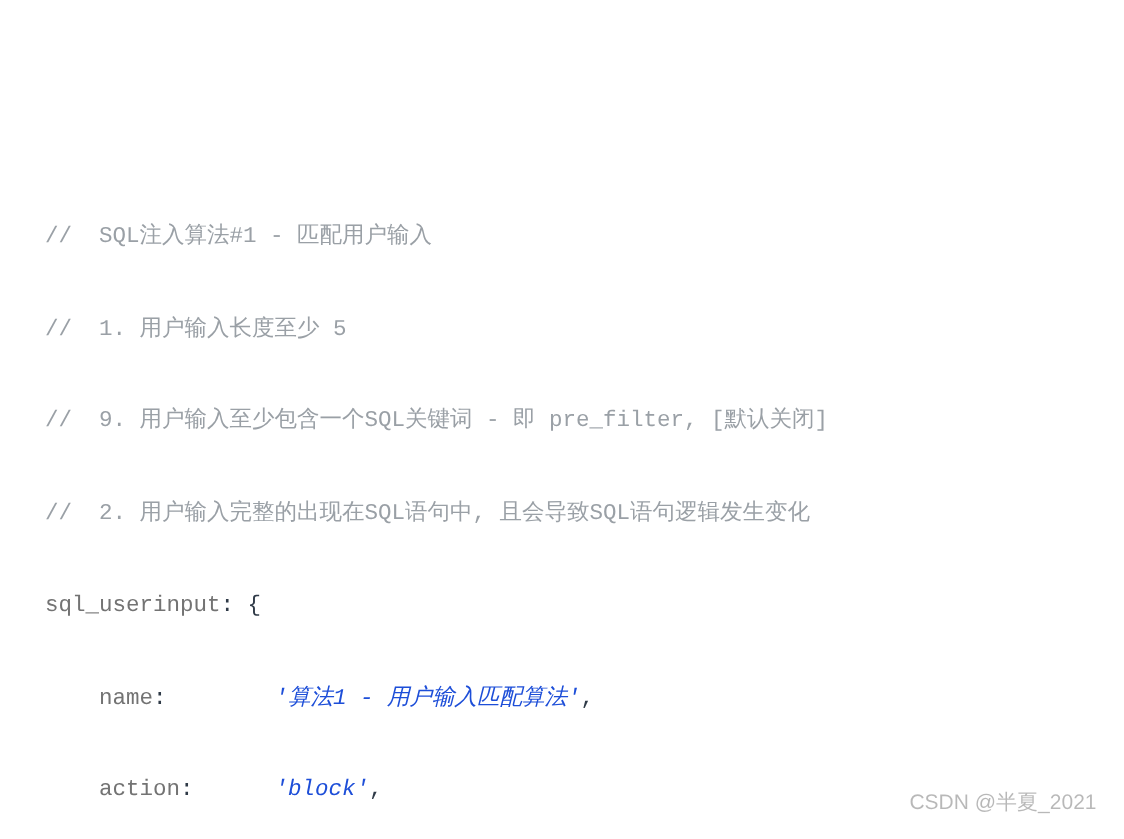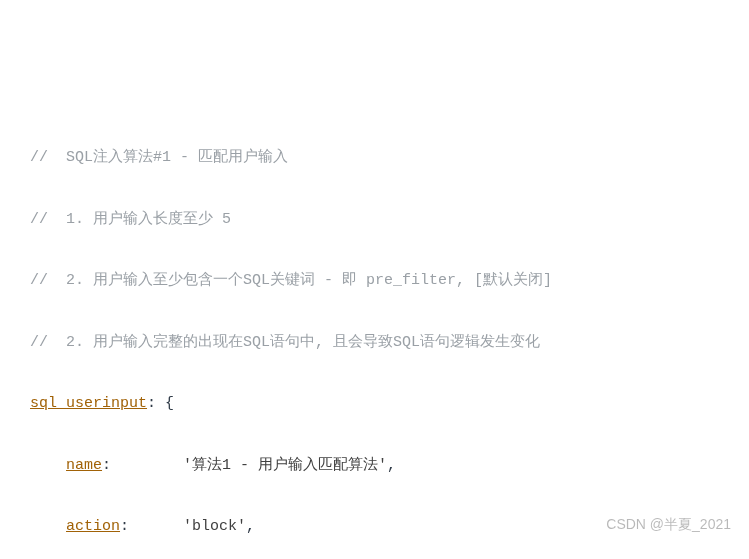--- a/index.html
+++ b/index.html
@@ -11,43 +11,43 @@
     background: #ffffff;
     color: #2f3a47;
     white-space: pre;
     position: relative;
     overflow: hidden;
     width: 749px;
     height: 559px;
     box-sizing: border-box;
   }
   .comment { color: #9aa0a6; margin-top: 40px; }
-  .key     { color: #a16207; text-decoration: underline; }
-  .string  { color: #404040; }
+  .key     { color: #737373; }
+  .string  { color: #1d4ed8; font-style: italic; }
   .punct   { color: #2f3a47; }
   .brace   { color: #2f3a47; }
   .watermark {
     position: absolute;
     right: 18px;
-    bottom: 20px;
+    bottom: 10px;
     color: rgba(0,0,0,0.28);
     font-family: -apple-system, sans-serif;
     font-size: 14px;
     white-space: nowrap;
   }
   .line { display: block; }
 </style>
 </head>
 <body>
 
 
 
 <span class="line"><span class="comment">//  SQL注入算法#1 - 匹配用户输入</span></span>
 <span class="line"><span class="comment">//  1. 用户输入长度至少 5</span></span>
-<span class="line"><span class="comment">//  2. 用户输入至少包含一个SQL关键词 - 即 pre_filter, [默认关闭]</span></span>
+<span class="line"><span class="comment">//  9. 用户输入至少包含一个SQL关键词 - 即 pre_filter, [默认关闭]</span></span>
 <span class="line"><span class="comment">//  2. 用户输入完整的出现在SQL语句中, 且会导致SQL语句逻辑发生变化</span></span>
 <span class="line"><span class="key">sql_userinput</span><span class="brace">: {</span></span>
 <span class="line">    <span class="key">name</span><span class="punct">:        </span><span class="string">'算法1 - 用户输入匹配算法'</span><span class="punct">,</span></span>
 <span class="line">    <span class="key">action</span><span class="punct">:      </span><span class="string">'block'</span><span class="punct">,</span></span>
 
 
 
 
 
 

